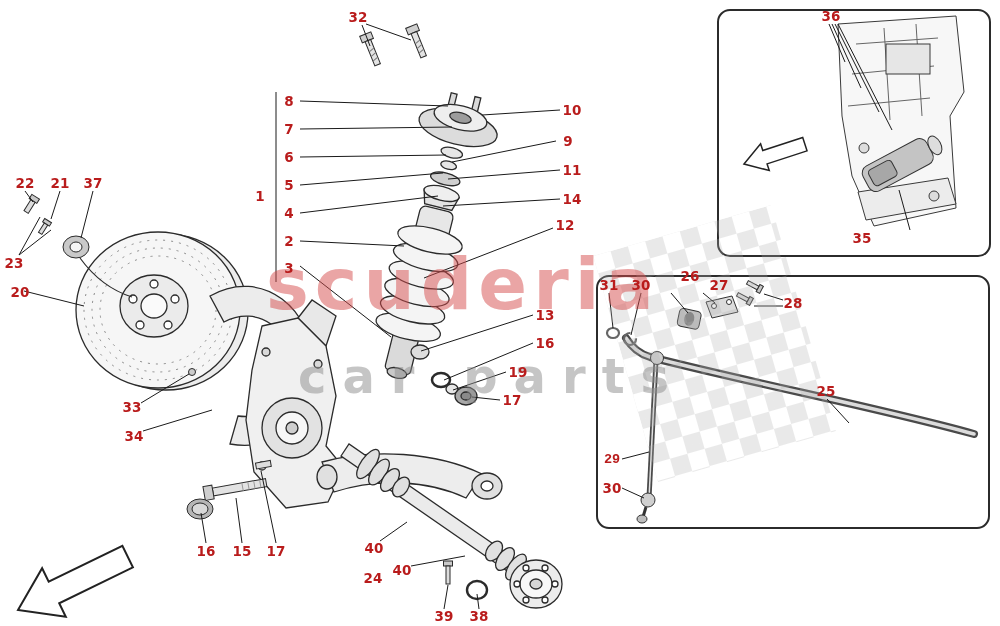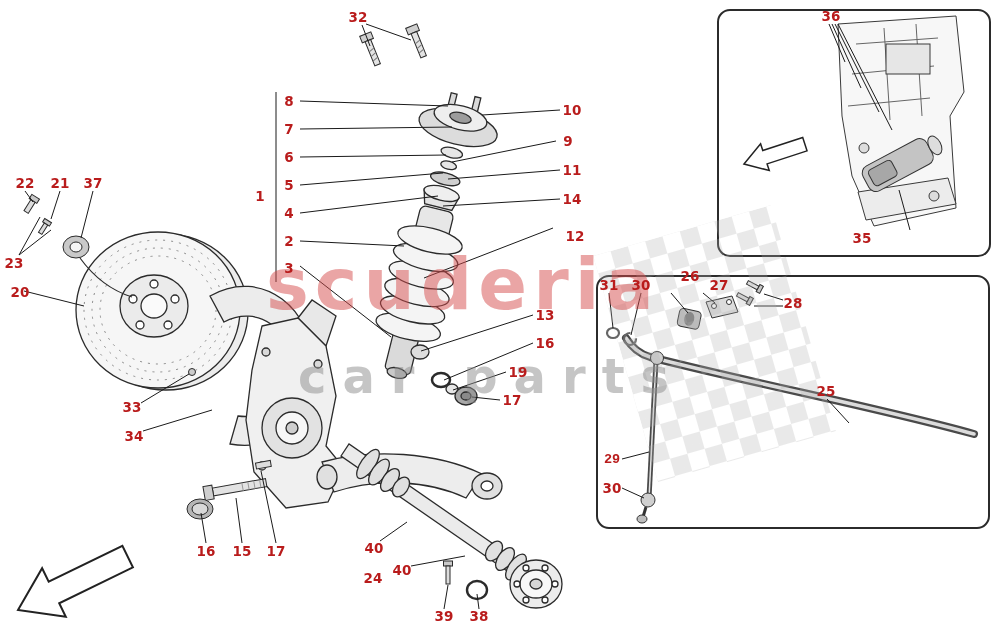--- a/index.html
+++ b/index.html
@@ -294,21 +294,21 @@
       <div class="callout" style="left: 289px; top: 129px;">7</div>
       <div class="callout" style="left: 289px; top: 157px;">6</div>
       <div class="callout" style="left: 289px; top: 185px;">5</div>
       <div class="callout" style="left: 289px; top: 213px;">4</div>
       <div class="callout" style="left: 289px; top: 241px;">2</div>
       <div class="callout" style="left: 289px; top: 268px;">3</div>
       <div class="callout" style="left: 572px; top: 110px;">10</div>
       <div class="callout" style="left: 568px; top: 141px;">9</div>
       <div class="callout" style="left: 572px; top: 170px;">11</div>
       <div class="callout" style="left: 572px; top: 199px;">14</div>
-      <div class="callout" style="left: 565px; top: 236px; margin-left: 10px;">12</div>
+      <div class="callout" style="left: 565px; top: 225px;">12</div>
       <div class="callout" style="left: 545px; top: 315px;">13</div>
       <div class="callout" style="left: 545px; top: 343px;">16</div>
       <div class="callout" style="left: 518px; top: 372px;">19</div>
       <div class="callout" style="left: 512px; top: 400px;">17</div>
       <div class="callout" style="left: 25px; top: 183px;">22</div>
       <div class="callout" style="left: 60px; top: 183px;">21</div>
       <div class="callout" style="left: 93px; top: 183px;">37</div>
       <div class="callout" style="left: 14px; top: 263px;">23</div>
       <div class="callout" style="left: 20px; top: 292px;">20</div>
       <div class="callout" style="left: 132px; top: 407px;">33</div>

